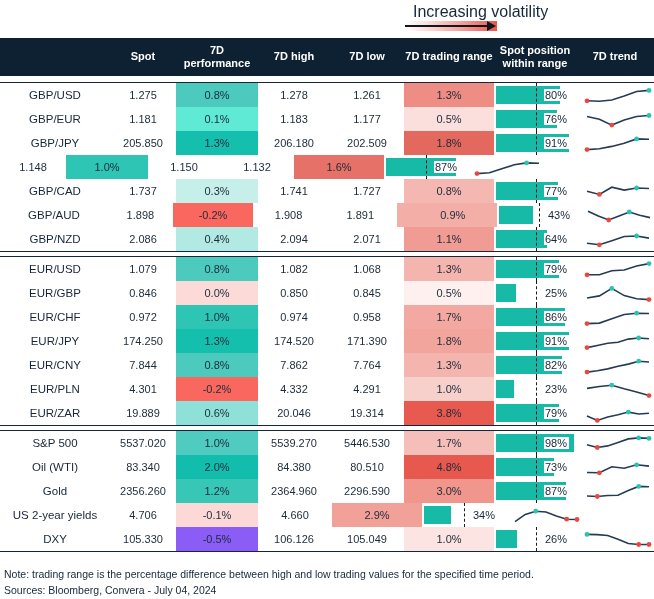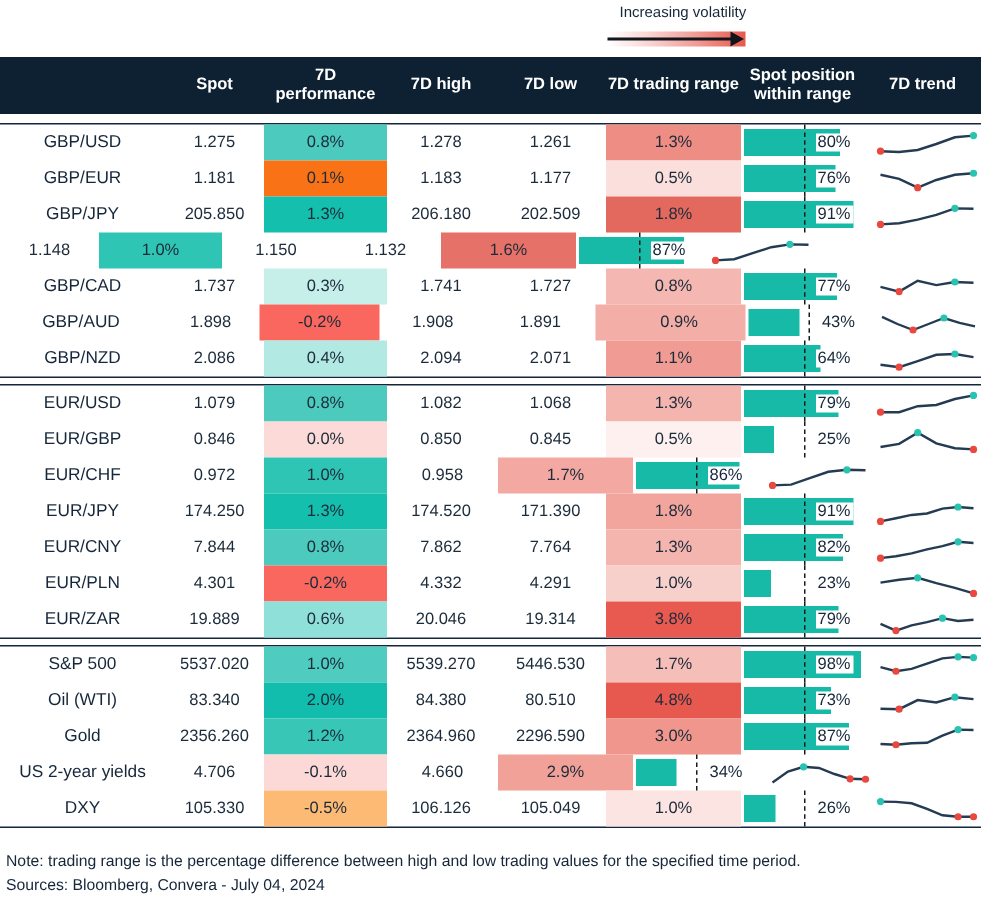--- a/index.html
+++ b/index.html
@@ -1,18 +1,18 @@
 <!DOCTYPE html>
 <html><head>
 <meta charset="utf-8">
 <style>
   html,body{margin:0;padding:0;background:#ffffff;}
   body{width:654px;height:599px;position:relative;font-family:"Liberation Sans","DejaVu Sans",sans-serif;color:#1c2b3a;}
   .topzone{position:relative;height:38px;}
-  .vol-label{position:absolute;left:413px;top:3px;font-size:10px;color:#16273a;}
+  .vol-label{position:absolute;left:413px;top:3px;font-size:16px;color:#16273a;}
   .vol-arrow{position:absolute;left:405px;top:21px;width:92px;height:10px;
     background:linear-gradient(to right,rgba(232,87,77,0),rgba(232,87,77,.25) 30%,rgba(232,87,77,.6) 65%,#e8574d);}
   .vol-line{position:absolute;left:0;top:4px;width:84px;height:2px;background:#10161c;}
   .vol-head{position:absolute;left:82px;top:0;width:0;height:0;border-top:5px solid transparent;border-bottom:5px solid transparent;border-left:9px solid #10161c;}
   .hdr{display:flex;height:38px;background:#0d2133;color:#ffffff;font-size:11px;font-weight:bold;align-items:center;}
   .hc{display:flex;align-items:center;justify-content:center;text-align:center;line-height:1.2;}
   .c1{width:110px}.c2{width:66px}.c3{width:82px}.c4{width:72px}.c5{width:74px}.c6{width:90px}.c7{width:82px}.c8{width:78px}
   #groups{margin-top:6px;border-top:1.5px solid #13263a;border-bottom:1.5px solid #13263a;}
   .sep{height:4px;border-top:1.5px solid #13263a;border-bottom:1.5px solid #13263a;}
   .row{display:flex;height:24px;font-size:11px;}
@@ -66,21 +66,21 @@
         <svg width="70" height="22" viewBox="0 0 70 22">
           <polyline fill="none" stroke="#243b53" stroke-width="1.6" points="4.0,15.8 16.4,16.3 28.8,15.0 41.2,11.0 53.6,6.5 66.0,5.4"></polyline>
           <circle cx="4.0" cy="15.8" r="2.4" fill="#e8483e"></circle>
           <circle cx="66.0" cy="5.4" r="2.4" fill="#29c3b1"></circle>
         </svg>
       </div>
     </div>
     <div class="row">
       <div class="cell c1 lbl">GBP/EUR</div>
       <div class="cell c2">1.181</div>
-      <div class="cell c3" style="background: #f97316;">0.1%</div>
+      <div class="cell c3" style="background: #5eead4;">0.1%</div>
       <div class="cell c4">1.183</div>
       <div class="cell c5">1.177</div>
       <div class="cell c6" style="background: rgb(250, 223, 220);">0.5%</div>
       <div class="cell c7 pos">
         <div class="bar" style="width: 60.8px;"></div>
         <div class="dash"></div>
         <span class="pct">76%</span>
       </div>
       <div class="cell c8 trend">
         <svg width="70" height="22" viewBox="0 0 70 22">
@@ -227,20 +227,21 @@
           <polyline fill="none" stroke="#243b53" stroke-width="1.6" points="4.0,15.0 16.4,12.9 28.8,5.4 41.2,12.6 53.6,15.8 66.0,16.6"></polyline>
           <circle cx="28.8" cy="5.4" r="2.4" fill="#29c3b1"></circle>
           <circle cx="66.0" cy="16.6" r="2.4" fill="#e8483e"></circle>
         </svg>
       </div>
     </div>
     <div class="row">
       <div class="cell c1 lbl">EUR/CHF</div>
       <div class="cell c2">0.972</div>
       <div class="cell c3" style="background: rgb(46, 197, 181);">1.0%</div>
+      <div class="cell c4">0.974</div>
       <div class="cell c5">0.958</div>
       <div class="cell c6" style="background: rgb(243, 169, 161);">1.7%</div>
       <div class="cell c7 pos">
         <div class="bar" style="width: 68.8px;"></div>
         <div class="dash"></div>
         <span class="pct">86%</span>
       </div>
       <div class="cell c8 trend">
         <svg width="70" height="22" viewBox="0 0 70 22">
           <polyline fill="none" stroke="#243b53" stroke-width="1.6" points="4.0,16.6 16.4,16.1 28.8,11.8 41.2,7.5 53.6,6.2 66.0,6.5"></polyline>
@@ -407,21 +408,21 @@
           <polyline fill="none" stroke="#243b53" stroke-width="1.6" points="4.0,16.6 14.3,9.4 24.7,6.2 35.0,7.0 45.3,11.0 55.7,14.2 66.0,14.5"></polyline>
           <circle cx="24.7" cy="6.2" r="2.4" fill="#29c3b1"></circle>
           <circle cx="55.7" cy="14.2" r="2.4" fill="#e8483e"></circle>
           <circle cx="66.0" cy="14.5" r="2.4" fill="#e8483e"></circle>
         </svg>
       </div>
     </div>
     <div class="row">
       <div class="cell c1 lbl">DXY</div>
       <div class="cell c2">105.330</div>
-      <div class="cell c3" style="background: #fdba74;">-0.5%</div>
+      <div class="cell c3" style="background: #8b5cf6;">-0.5%</div>
       <div class="cell c4">106.126</div>
       <div class="cell c5">105.049</div>
       <div class="cell c6" style="background: rgb(251, 228, 225);">1.0%</div>
       <div class="cell c7 pos">
         <div class="bar" style="width: 20.8px;"></div>
         <div class="dash"></div>
         <span class="pct">26%</span>
       </div>
       <div class="cell c8 trend">
         <svg width="70" height="22" viewBox="0 0 70 22">

